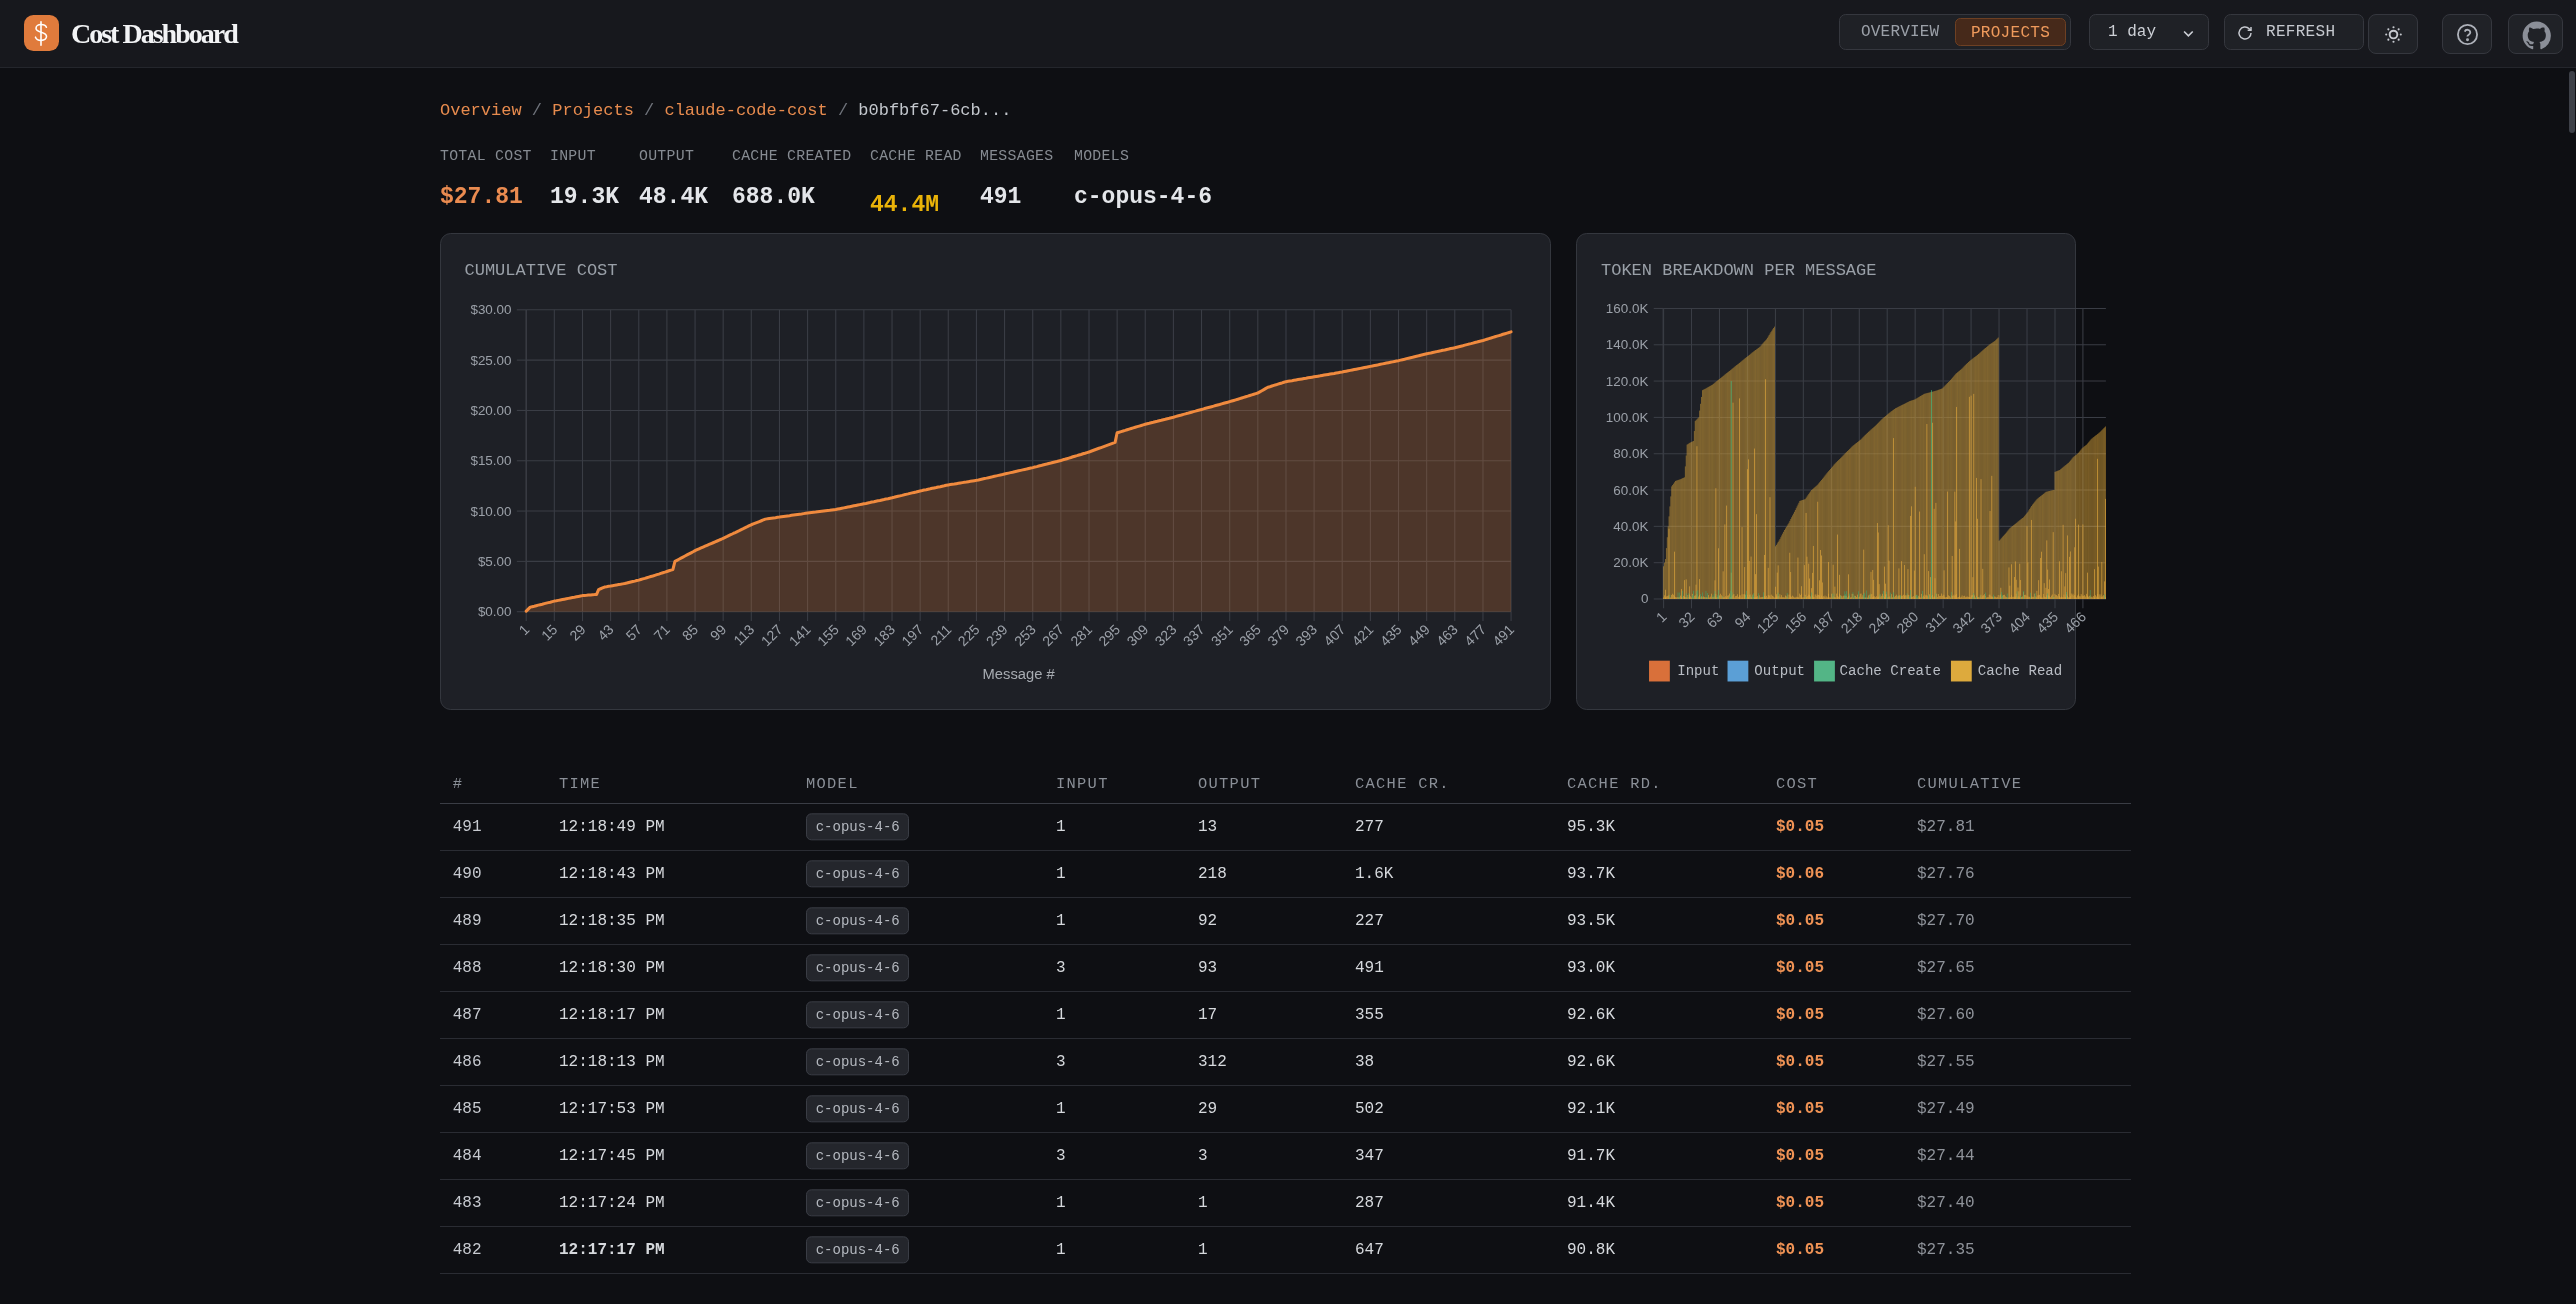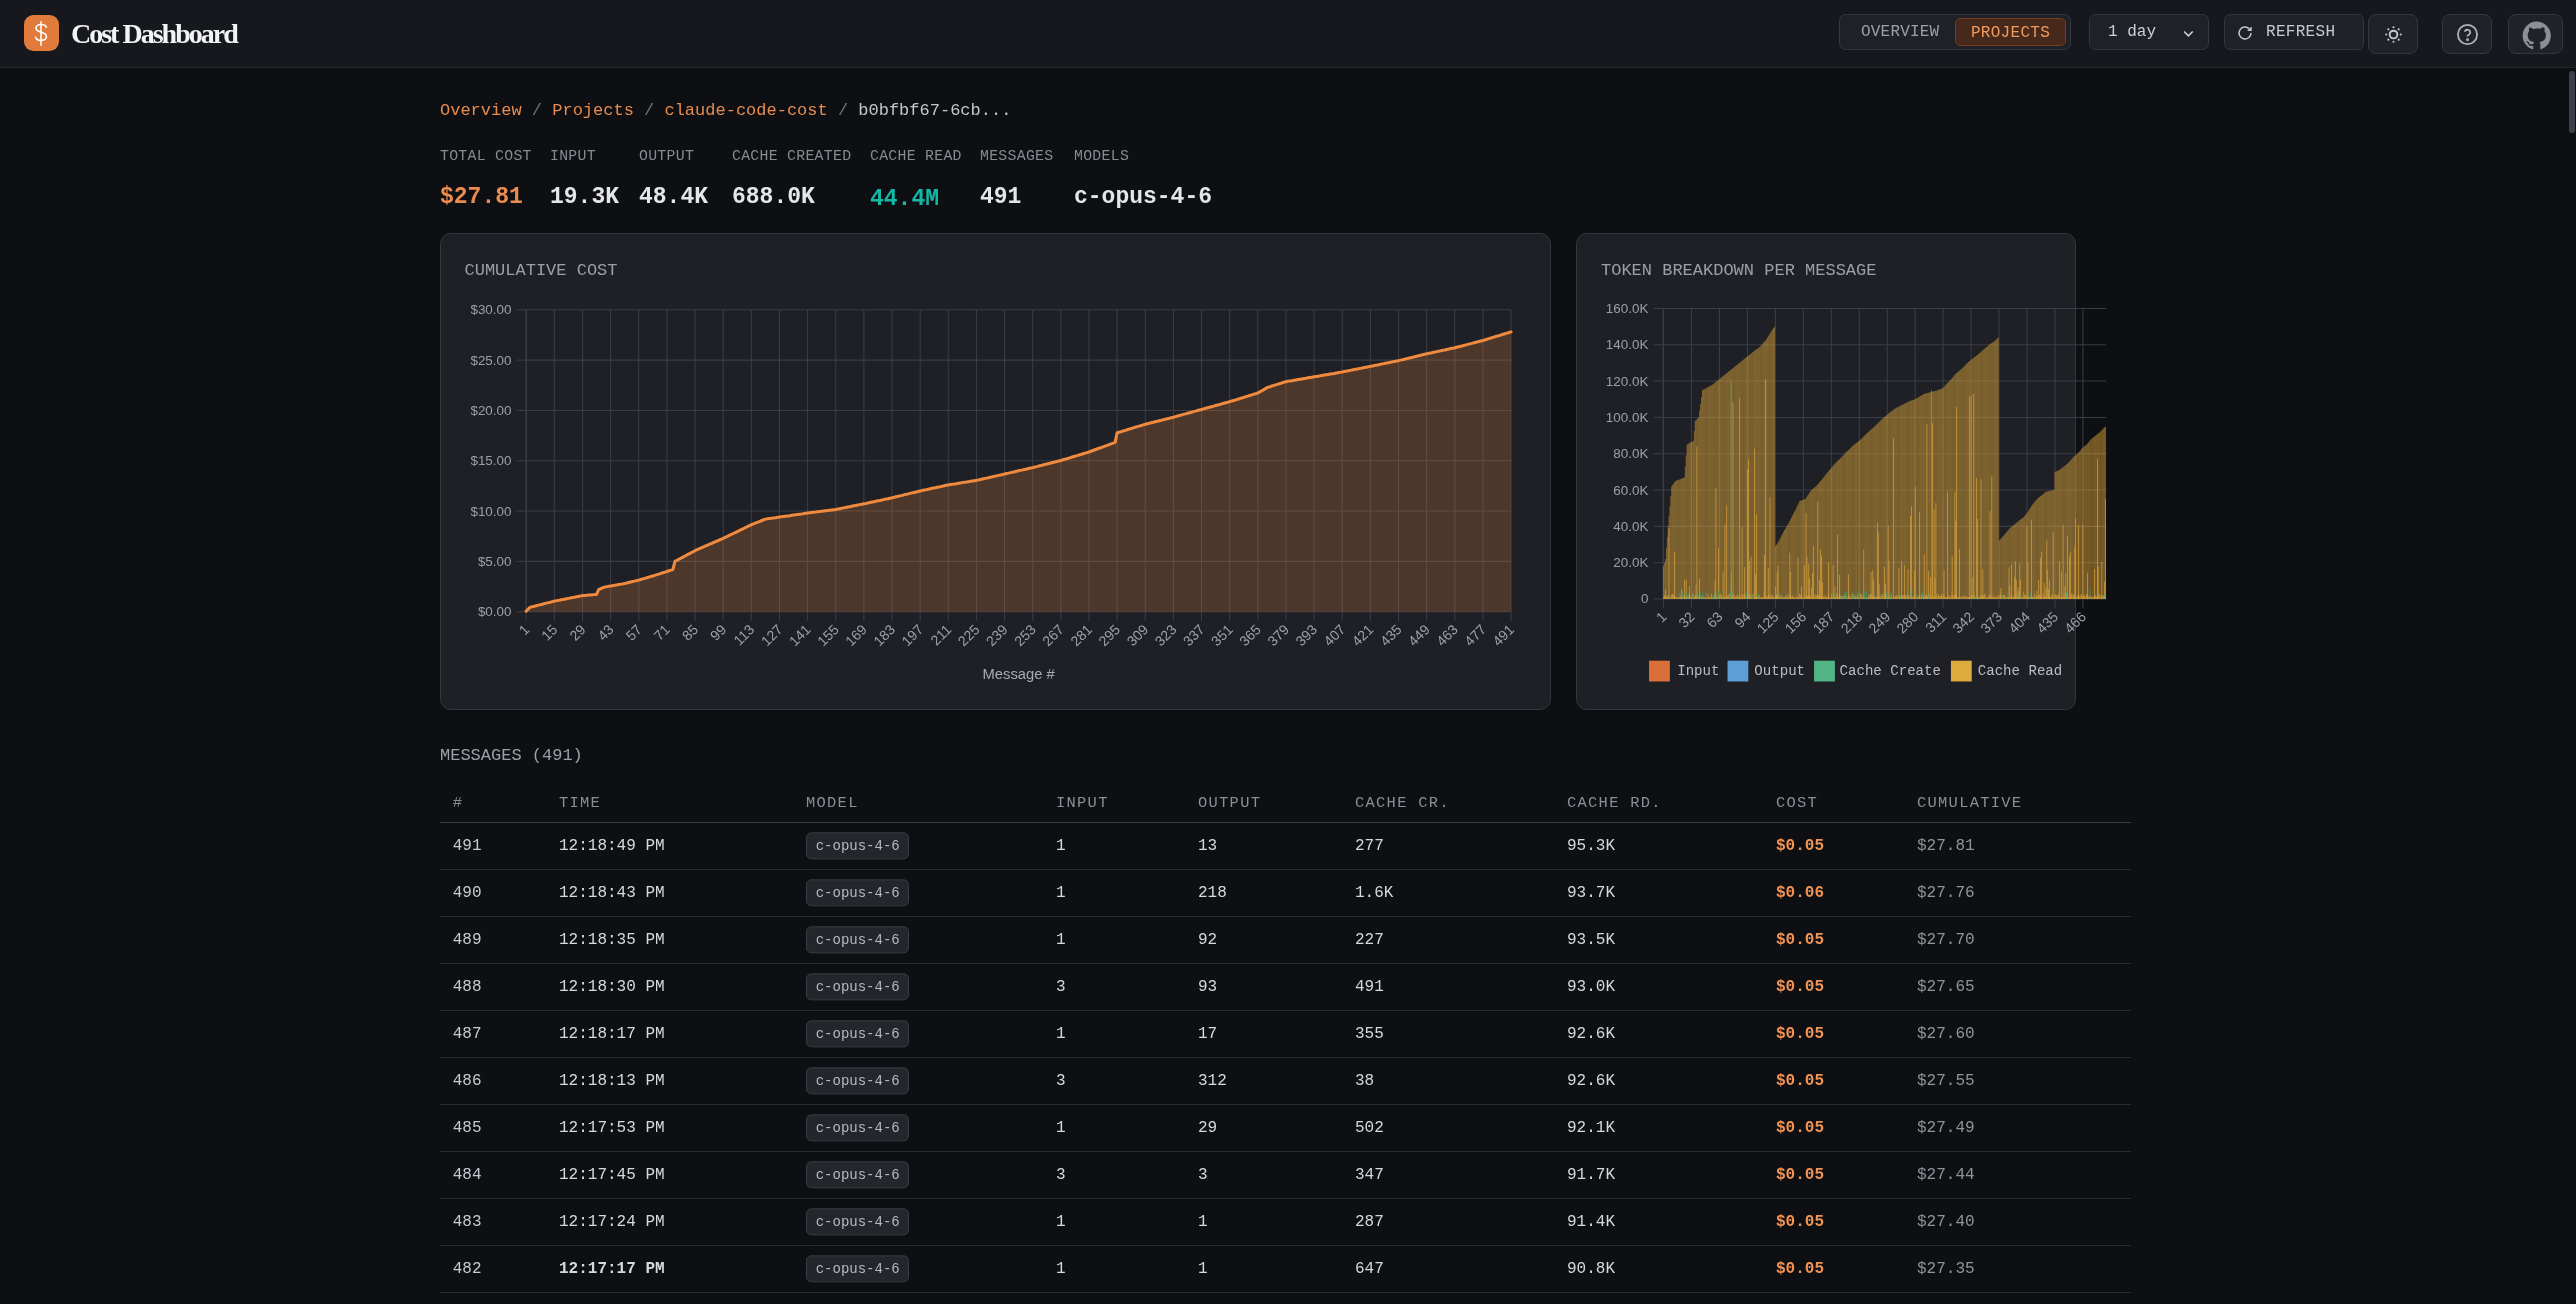--- a/index.html
+++ b/index.html
@@ -71,21 +71,21 @@
 <div style="position:absolute;left:639px;top:148px">
     <div class="mono" style="font-size:14.8px;color:#868b92;letter-spacing:0.3px">OUTPUT</div>
     <div class="mono" style="font-size:23px;font-weight:bold;color:#e4e6ea;margin-top:19.5px">48.4K</div>
   </div>
 <div style="position:absolute;left:732px;top:148px">
     <div class="mono" style="font-size:14.8px;color:#868b92;letter-spacing:0.3px">CACHE CREATED</div>
     <div class="mono" style="font-size:23px;font-weight:bold;color:#e4e6ea;margin-top:19.5px">688.0K</div>
   </div>
 <div style="position:absolute;left:870px;top:148px">
     <div class="mono" style="font-size:14.8px;color:#868b92;letter-spacing:0.3px">CACHE READ</div>
-    <div class="mono" style="font-size:23px;font-weight:bold;color:#14b8a6;margin-top:22px">44.4M</div>
+    <div class="mono" style="font-size:23px;font-weight:bold;color:#eab308;margin-top:28px">44.4M</div>
   </div>
 <div style="position:absolute;left:980px;top:148px">
     <div class="mono" style="font-size:14.8px;color:#868b92;letter-spacing:0.3px">MESSAGES</div>
     <div class="mono" style="font-size:23px;font-weight:bold;color:#e4e6ea;margin-top:19.5px">491</div>
   </div>
 <div style="position:absolute;left:1074px;top:148px">
     <div class="mono" style="font-size:14.8px;color:#868b92;letter-spacing:0.3px">MODELS</div>
     <div class="mono" style="font-size:23px;font-weight:bold;color:#e4e6ea;margin-top:19.5px">c-opus-4-6</div>
   </div>
 <div style="position:absolute;left:440px;top:233px;width:1111px;height:477px;background:#1e2026;border:1.3px solid #34373e;border-radius:10.7px;box-sizing:border-box">
@@ -1529,21 +1529,20 @@
       <text x="149" y="652" dominant-baseline="central" font-family="Liberation Mono, monospace" font-size="21" fill="#b9bdc4">Input</text>
       <rect x="224" y="636" width="31" height="31" fill="#5b9fd6"></rect>
       <text x="264" y="652" dominant-baseline="central" font-family="Liberation Mono, monospace" font-size="21" fill="#b9bdc4">Output</text>
       <rect x="353" y="636" width="31" height="31" fill="#53b586"></rect>
       <text x="391" y="652" dominant-baseline="central" font-family="Liberation Mono, monospace" font-size="21" fill="#b9bdc4">Cache Create</text>
       <rect x="557" y="636" width="31" height="31" fill="#ddaa3d"></rect>
       <text x="597" y="652" dominant-baseline="central" font-family="Liberation Mono, monospace" font-size="21" fill="#b9bdc4">Cache Read</text>
     </svg>
   </div>
 <div style="position:absolute;left:440px;top:746px;width:1691px">
-    <div class="mono" style="font-size:17px;color:#9aa0a8">MESSAGES (491)</div>
     <div style="position:relative;height:40px;margin-top:18px;border-bottom:1.3px solid #3a3d45">
       <span class="mono" style="position:absolute;left:12.7px;top:50%;transform:translateY(-50%);font-size:15.4px;color:#8a8f97;letter-spacing:1.3px">#</span>
       <span class="mono" style="position:absolute;left:119px;top:50%;transform:translateY(-50%);font-size:15.4px;color:#8a8f97;letter-spacing:1.3px">TIME</span>
       <span class="mono" style="position:absolute;left:366px;top:50%;transform:translateY(-50%);font-size:15.4px;color:#8a8f97;letter-spacing:1.3px">MODEL</span>
       <span class="mono" style="position:absolute;left:616px;top:50%;transform:translateY(-50%);font-size:15.4px;color:#8a8f97;letter-spacing:1.3px">INPUT</span>
       <span class="mono" style="position:absolute;left:758px;top:50%;transform:translateY(-50%);font-size:15.4px;color:#8a8f97;letter-spacing:1.3px">OUTPUT</span>
       <span class="mono" style="position:absolute;left:915px;top:50%;transform:translateY(-50%);font-size:15.4px;color:#8a8f97;letter-spacing:1.3px">CACHE CR.</span>
       <span class="mono" style="position:absolute;left:1127px;top:50%;transform:translateY(-50%);font-size:15.4px;color:#8a8f97;letter-spacing:1.3px">CACHE RD.</span>
       <span class="mono" style="position:absolute;left:1336px;top:50%;transform:translateY(-50%);font-size:15.4px;color:#8a8f97;letter-spacing:1.3px">COST</span>
       <span class="mono" style="position:absolute;left:1477px;top:50%;transform:translateY(-50%);font-size:15.4px;color:#8a8f97;letter-spacing:1.3px">CUMULATIVE</span>

